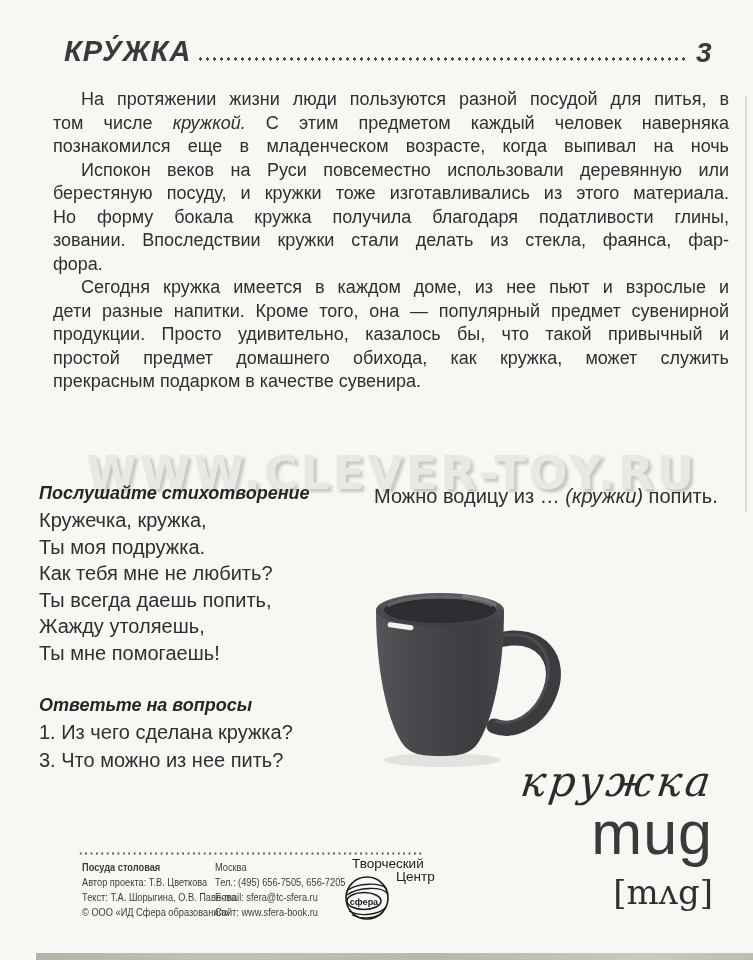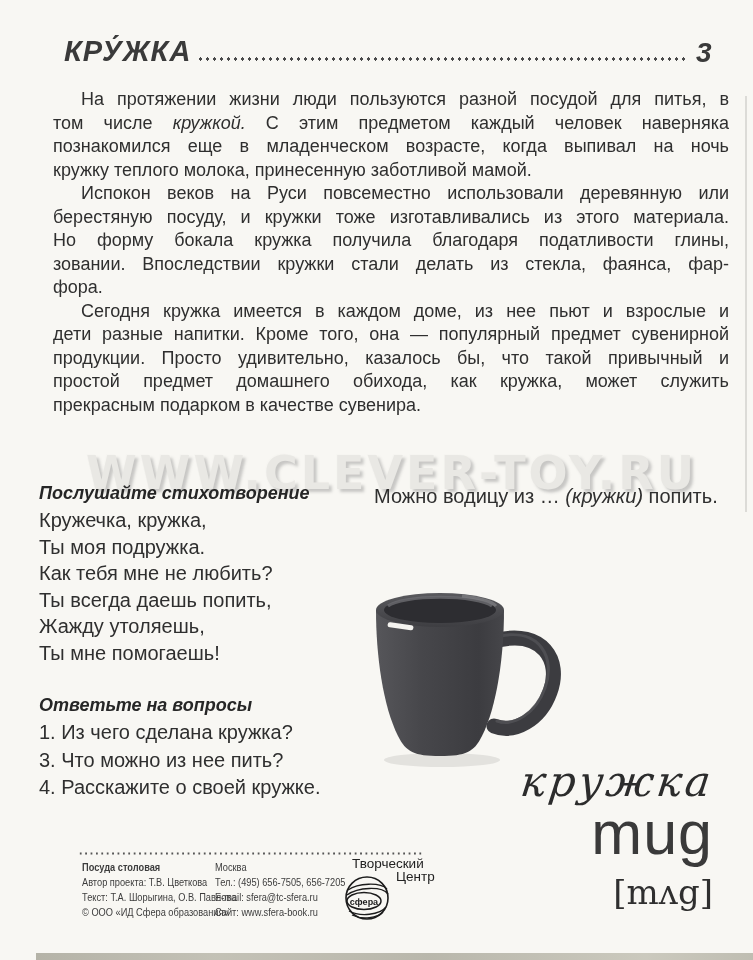--- a/index.html
+++ b/index.html
@@ -78,21 +78,20 @@
 
   <div class="title">КРУ́ЖКА</div>
   <div class="leader"></div>
   <div class="pagenum">3</div>
 
   <div class="article">
       <div class="para">
         <div class="jline pindent">На протяжении жизни люди пользуются разной посудой для питья, в</div>
         <div class="jline">том числе <i>кружкой.</i> С этим предметом каждый человек наверняка</div>
         <div class="jline">познакомился еще в младенческом возрасте, когда выпивал на ночь</div>
-        <div class="jline plast">кружку теплого молока, принесенную заботливой мамой.</div>
       </div>
       <div class="para">
         <div class="jline pindent">Испокон веков на Руси повсеместно использовали деревянную или</div>
         <div class="jline">берестяную посуду, и кружки тоже изготавливались из этого материала.</div>
         <div class="jline">Но форму бокала кружка получила благодаря податливости глины,</div>
         <div class="jline">зовании. Впоследствии кружки стали делать из стекла, фаянса, фар-</div>
         <div class="jline plast">фора.</div>
       </div>
       <div class="para">
         <div class="jline pindent">Сегодня кружка имеется в каждом доме, из нее пьют и взрослые и</div>
@@ -121,21 +120,20 @@
     <div>
         <div class="tline">Можно водицу из … <i>(кружки)</i> попить.</div>
       </div>
   </div>
 
   <div class="colblock questions">
     <div class="col-heading">Ответьте на вопросы</div>
     <div>
         <div class="tline">1. Из чего сделана кружка?</div>
         <div class="tline">3. Что можно из нее пить?</div>
-        <div class="tline">4. Расскажите о своей кружке.</div>
       </div>
   </div>
 
   <svg class="mug-photo" viewBox="0 0 196 188">
     <defs>
       <linearGradient id="mugBody" x1="0" y1="0" x2="1" y2="0">
         <stop offset="0" stop-color="#56565a"></stop>
         <stop offset="0.35" stop-color="#47474b"></stop>
         <stop offset="0.8" stop-color="#3c3c40"></stop>
         <stop offset="1" stop-color="#46464a"></stop>

